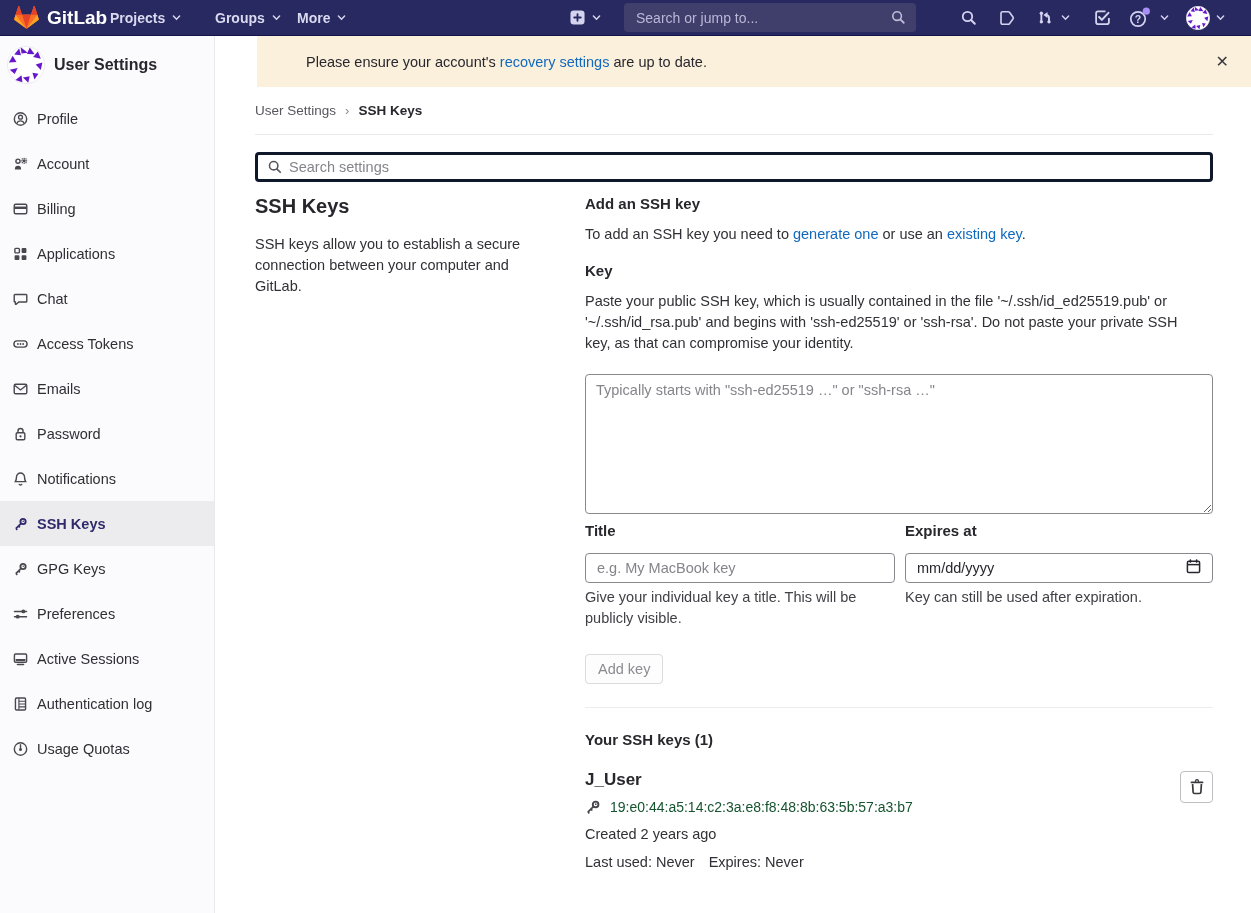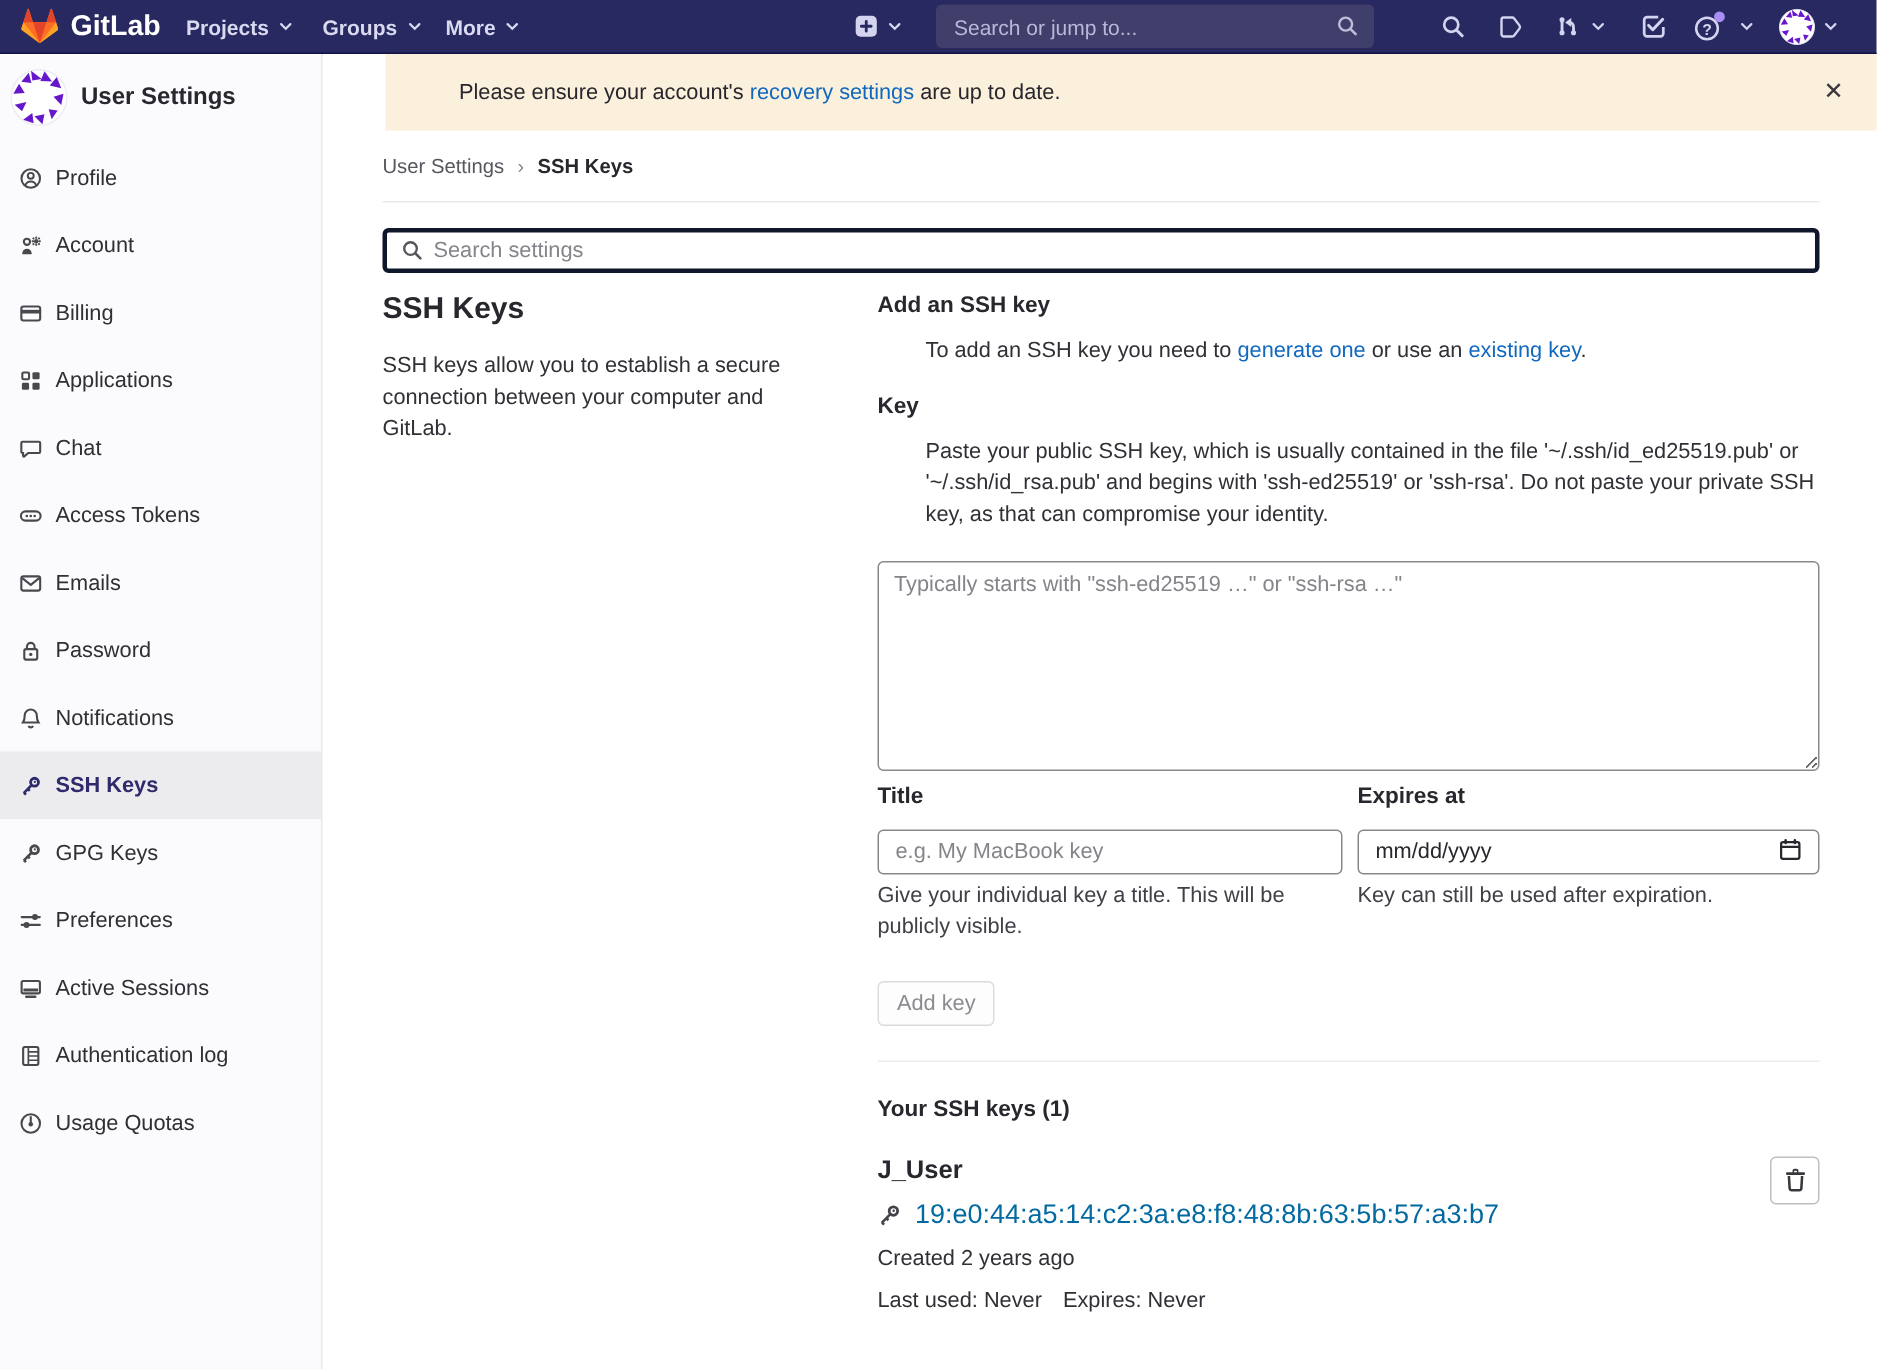--- a/index.html
+++ b/index.html
@@ -5,21 +5,21 @@
 <style>
 * { margin:0; padding:0; box-sizing:border-box; }
 html,body { width:1251px; height:913px; overflow:hidden; font-family:"Liberation Sans",sans-serif; background:#fff; color:#303036; }
 
 .navbar { position:absolute; top:0; left:0; width:1251px; height:36px; background:#292961; border-bottom:1px solid #141347; z-index:10; }
 .logo-wrap { position:absolute; left:14px; top:0; height:35px; display:flex; align-items:center; }
 .logo-wrap svg { display:block; margin-top:-2px; }
 .logo-text { color:#ffffff; font-size:19px; font-weight:700; margin-left:8px; letter-spacing:0; }
 .nav-item { position:absolute; top:0; height:35px; color:#d9d9f0; font-size:14px; font-weight:600; display:flex; align-items:center; }
 .chev { width:9px; height:9px; margin-left:7px; }
-.nav-projects { left:124px; }
+.nav-projects { left:110px; }
 .nav-groups { left:215px; }
 .nav-more { left:297px; }
 .plusbox { display:flex; align-items:center; position:absolute; left:570px; top:0; height:35px; }
 .searchbox { position:absolute; left:624px; top:3px; width:292px; height:29px; background:#403e6b; border-radius:4px; color:#b9b8d8; font-size:14px; display:flex; align-items:center; padding:0 10px 0 12px; }
 .searchbox .ph { flex:1; }
 .icnav { position:absolute; top:0; height:35px; display:flex; align-items:center; }
 
 .sidebar { position:absolute; top:36px; left:0; width:215px; height:877px; background:#fbfafd; border-right:1px solid #e9e9ec; }
 .sb-head { display:flex; align-items:center; padding:10px 4px 12px 7px; }
 .sb-head .ttl { font-size:16px; font-weight:700; color:#28272d; margin-left:9px; }
@@ -37,38 +37,38 @@
 .breadcrumb b { color:#28272d; font-weight:700; }
 .bc-hr { border-top:1px solid #e9e9ec; margin-top:16px; }
 .search-settings { margin-top:17px; height:30px; border:3px solid #0f172a; border-radius:4px; display:flex; align-items:center; padding:0 10px; color:#85848a; font-size:14.5px; }
 .search-settings svg { margin-right:7px; }
 .cols { display:flex; margin-top:13px; }
 .col-l { width:330px; }
 .col-r { width:628px; }
 h1.page { font-size:20px; font-weight:700; color:#28272d; letter-spacing:0; }
 .col-l p { margin-top:16px; font-size:14.5px; line-height:21px; color:#303036; width:285px; }
 h4 { font-size:15px; font-weight:700; color:#28272d; }
-.col-r p { font-size:14.5px; line-height:21px; color:#303036;margin-left:32px; }
+.col-r p { font-size:14.5px; line-height:21px; color:#303036; }
 a.blue { color:#1068bf; text-decoration:none; }
 .mt-int { margin-top:12px; }
 textarea.key { width:628px; height:140px; border:1px solid #89888d; border-radius:4px; resize:vertical; font-family:"Liberation Sans",sans-serif; font-size:14.5px; padding:7px 10px; color:#303036; margin-top:18px; display:block; }
 textarea.key::placeholder { color:#85848a; }
 .form-row { display:flex; margin-top:8px; }
 .fcol1 { width:320px; }
 .fcol2 { width:308px; }
 .inp { width:310px; height:30px; border:1px solid #89888d; border-radius:4px; font-size:14.5px; padding:0 11px; color:#303036; font-family:"Liberation Sans",sans-serif; display:flex; align-items:center; }
 .inp.date { width:308px; color:#28272d; }
 .inp .cal { margin-left:auto; }
 .helper { margin-top:4px; font-size:14.5px; line-height:21px; color:#404047; width:292px; }
 .btn-add { margin-top:25px; display:inline-block; background:#fdfdfd; border:1px solid #dbdbdf; border-radius:4px; color:#8c8b91; font-size:14.5px; padding:6px 12px; }
 .hr2 { border-top:1px solid #ececef; margin-top:23px; }
 .yourkeys { margin-top:23px; font-size:15px; font-weight:700; color:#28272d; }
 .keyrow { position:relative; margin-top:22px; }
 .keyname { font-size:17px; font-weight:700; color:#28272d; }
-.fprow { display:flex; align-items:center; margin-top:9px; font-size:18px; color:#0369a1; }
+.fprow { display:flex; align-items:center; margin-top:9px; font-size:14px; color:#14532d; }
 .fprow svg { margin-right:9px; }
 .meta1 { margin-top:9px; font-size:14.5px; color:#303036; line-height:21px; }
 .meta2 { margin-top:7px; font-size:14.5px; color:#303036; line-height:21px; }
 .meta2 .gap { display:inline-block; width:14px; }
 .del-btn { position:absolute; right:0; top:1px; width:33px; height:32px; background:#fff; border:1px solid #bfbfc3; border-radius:4px; display:flex; align-items:center; justify-content:center; }
 </style>
 </head>
 <body>
 
 <div class="navbar">

